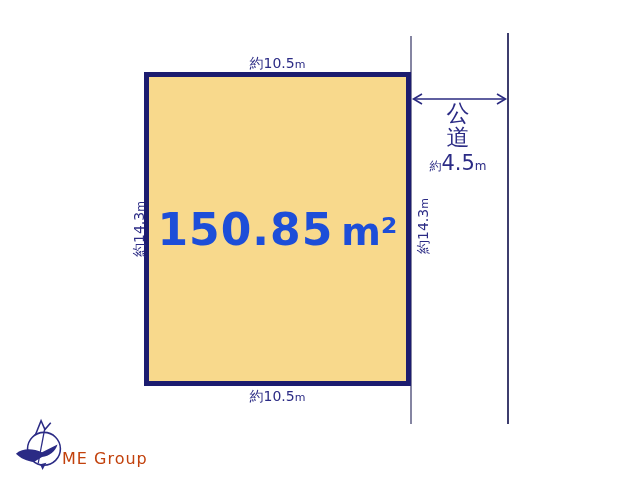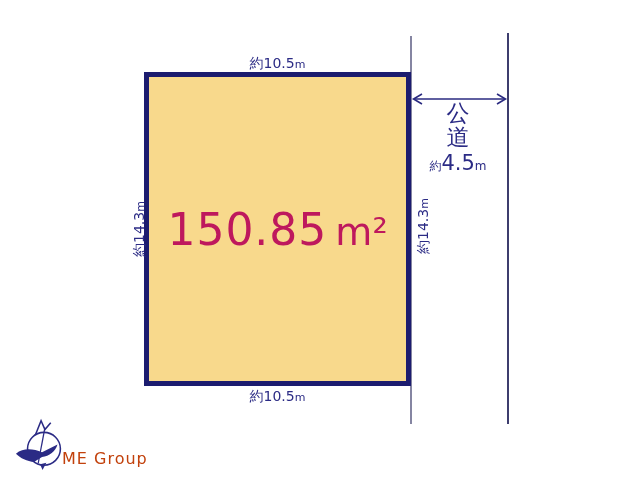--- a/index.html
+++ b/index.html
@@ -11,21 +11,21 @@
   .road-line{position:absolute;width:2px;}
   .road-line-left{left:410px;top:36px;height:388px;background:#8585A2;}
   .road-line-right{left:507px;top:33px;height:391px;background:#3D3D6E;}
   
   .plot{
     position:absolute;left:144px;top:72px;width:267px;height:314px;
     box-sizing:border-box;border:5px solid #1C1C6F;background:#F8D98C;
     display:flex;align-items:center;justify-content:center;
   }
   .area-label{
-    color:#be185d;font-size:44px;font-weight:400;letter-spacing:1px;white-space:nowrap;
+    color:#1d4ed8;font-size:44px;font-weight:700;letter-spacing:1px;white-space:nowrap;
   }
   .area-label .unit{font-size:38px;margin-left:8px;letter-spacing:0;}
   
   .dim{
     position:absolute;color:#2B2B85;font-size:14px;font-weight:500;
     white-space:nowrap;text-align:center;
   }
   .dim .unit{font-size:11px;}
   .dim-top{left:144px;top:55px;width:267px;}
   .dim-bottom{left:144px;top:388px;width:267px;}

